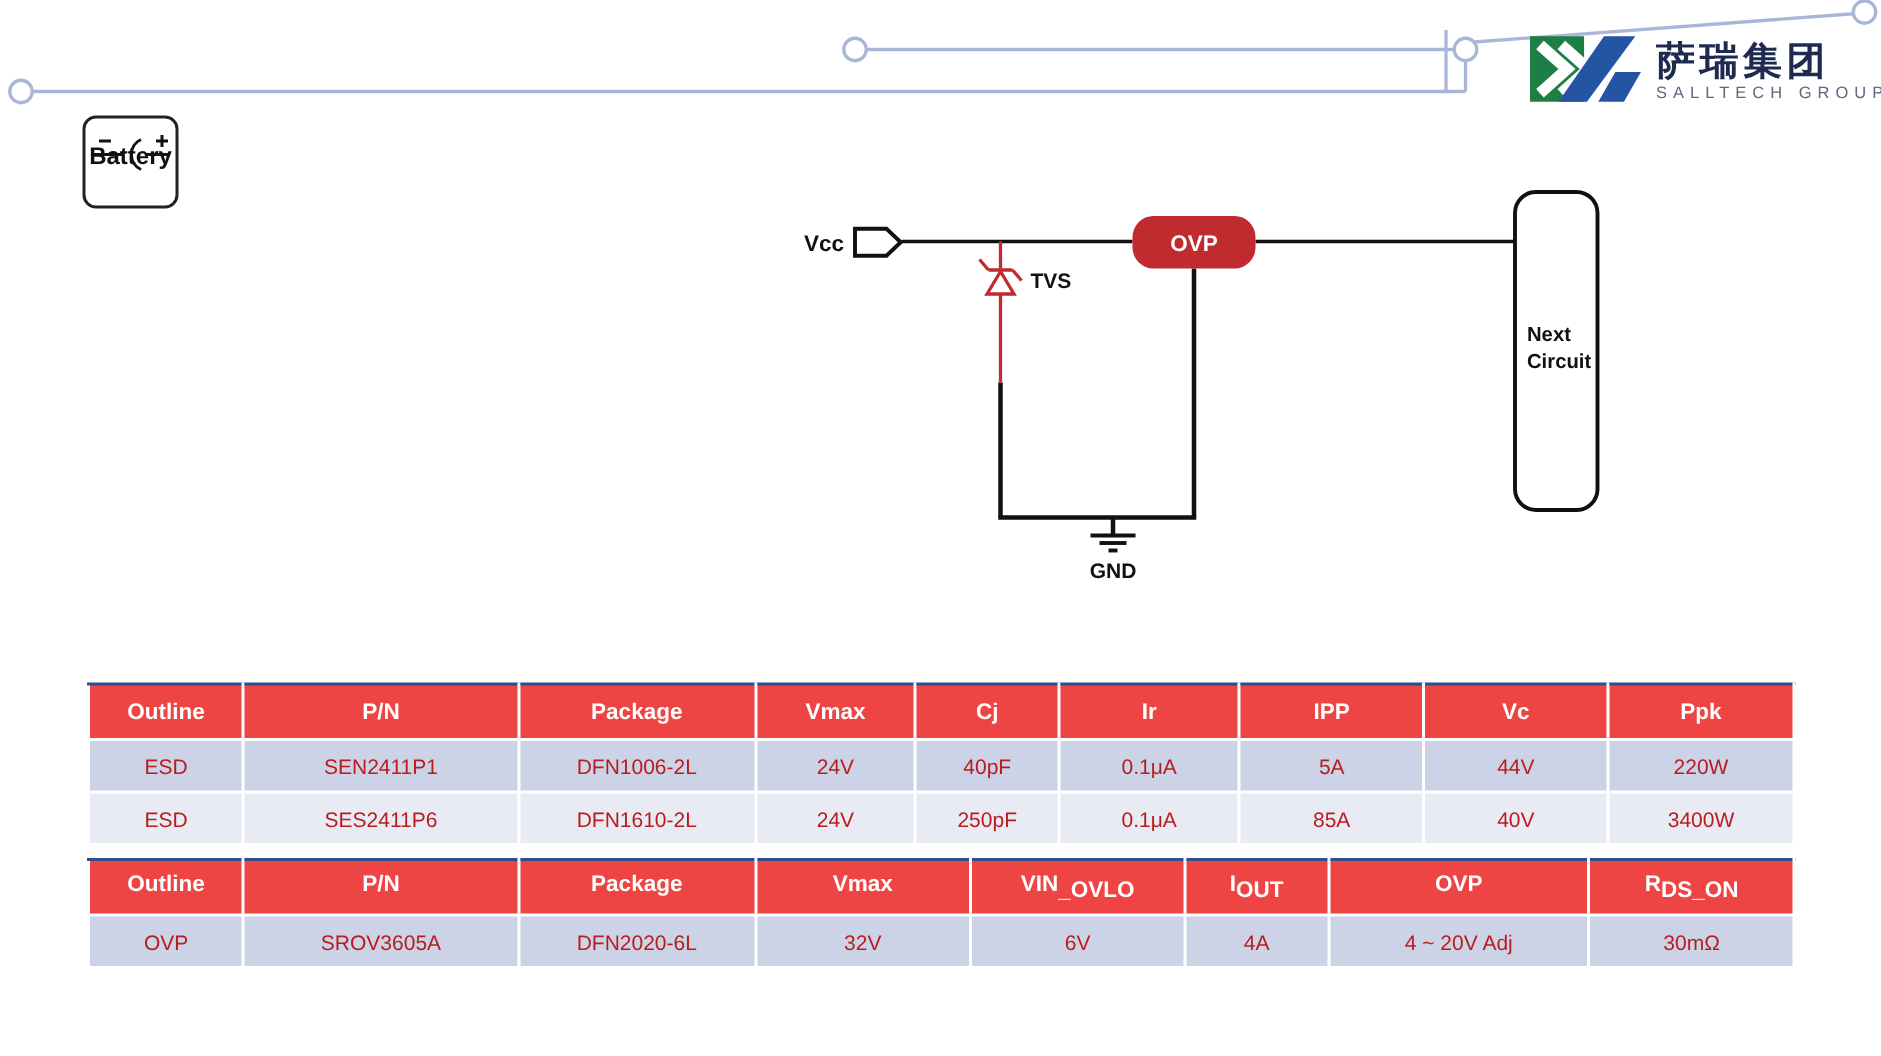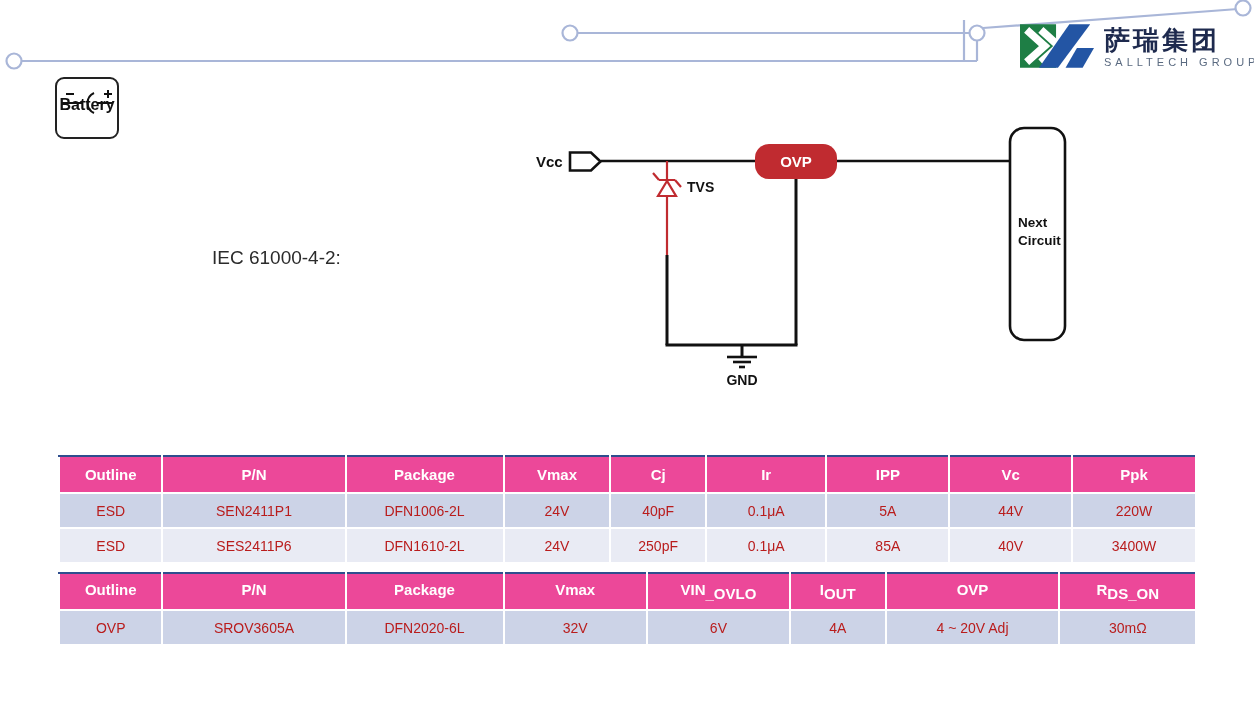--- a/index.html
+++ b/index.html
@@ -29,21 +29,21 @@
     font-family:"Liberation Serif","DejaVu Serif",serif;
     font-size:23px;font-weight:700;color:#0d0d0d;letter-spacing:1px;
   }
   
   .standard{position:absolute;left:212px;top:243px;font-size:19px;color:#2b2b2b;line-height:1.6;}
   
   .tables{position:absolute;left:58px;top:455px;width:1139px;}
   table{border-collapse:collapse;table-layout:fixed;width:100%;}
   .tbl2{margin-top:8px;}
   th{
-    background:#ec4899;color:#ffffff;font-size:15px;font-weight:700;
+    background:#ef4444;color:#ffffff;font-size:15px;font-weight:700;
     height:35px;padding:0;text-align:center;
     border:2.5px solid #ffffff;border-top:2.5px solid #2e4e8e;
   }
   td{
     font-size:14px;color:#b91c1c;height:33px;padding:0;text-align:center;
     border:2.5px solid #ffffff;
   }
   tr.row-dark td{background:#ccd3e7;}
   tr.row-light td{background:#e9ebf4;}
   .sub{font-size:15px;vertical-align:sub;letter-spacing:0;}
@@ -93,21 +93,20 @@
         <line x1="38" y1="18" x2="54" y2="18"></line>
         <line x1="45" y1="9" x2="53" y2="9"></line>
         <line x1="49" y1="5" x2="49" y2="13"></line>
       </g>
     </svg>
     <span class="battery-label">Battery</span>
   </div>
 
 
   <div class="standard">
-    <div>IEC 61000-4-2:</div>
   </div>
 
   <svg class="circuit-svg" viewBox="0 0 1254 704">
 
     <g stroke="#111" stroke-width="2.4" fill="none">
       <line x1="601" y1="161" x2="755" y2="161"></line>
       <line x1="837" y1="161" x2="1010" y2="161"></line>
     </g>
     <g stroke="#111" stroke-width="3" fill="none">
       <line x1="667" y1="255" x2="667" y2="345"></line>

